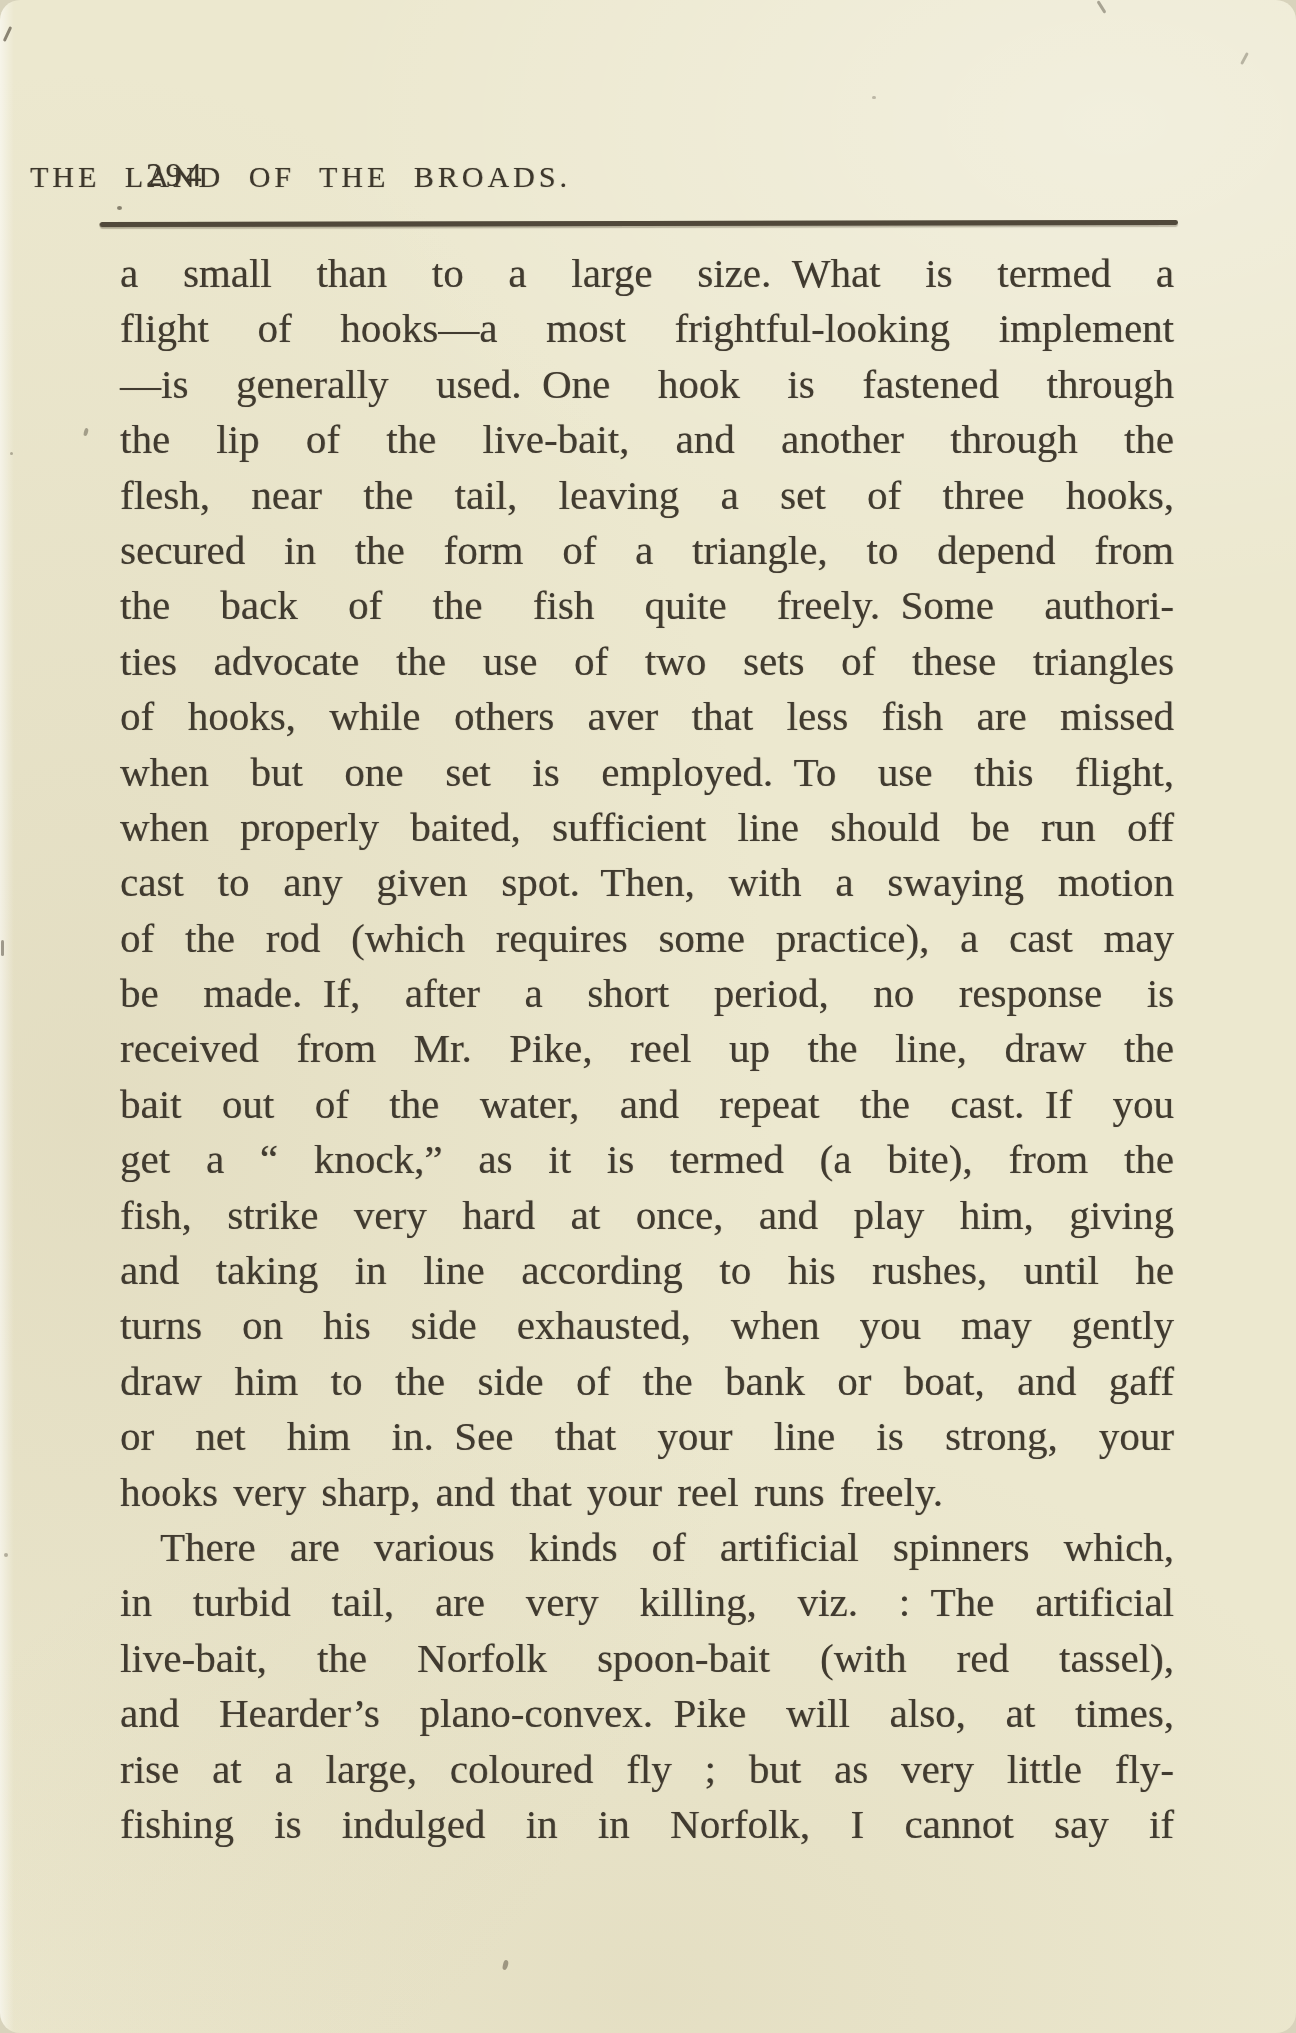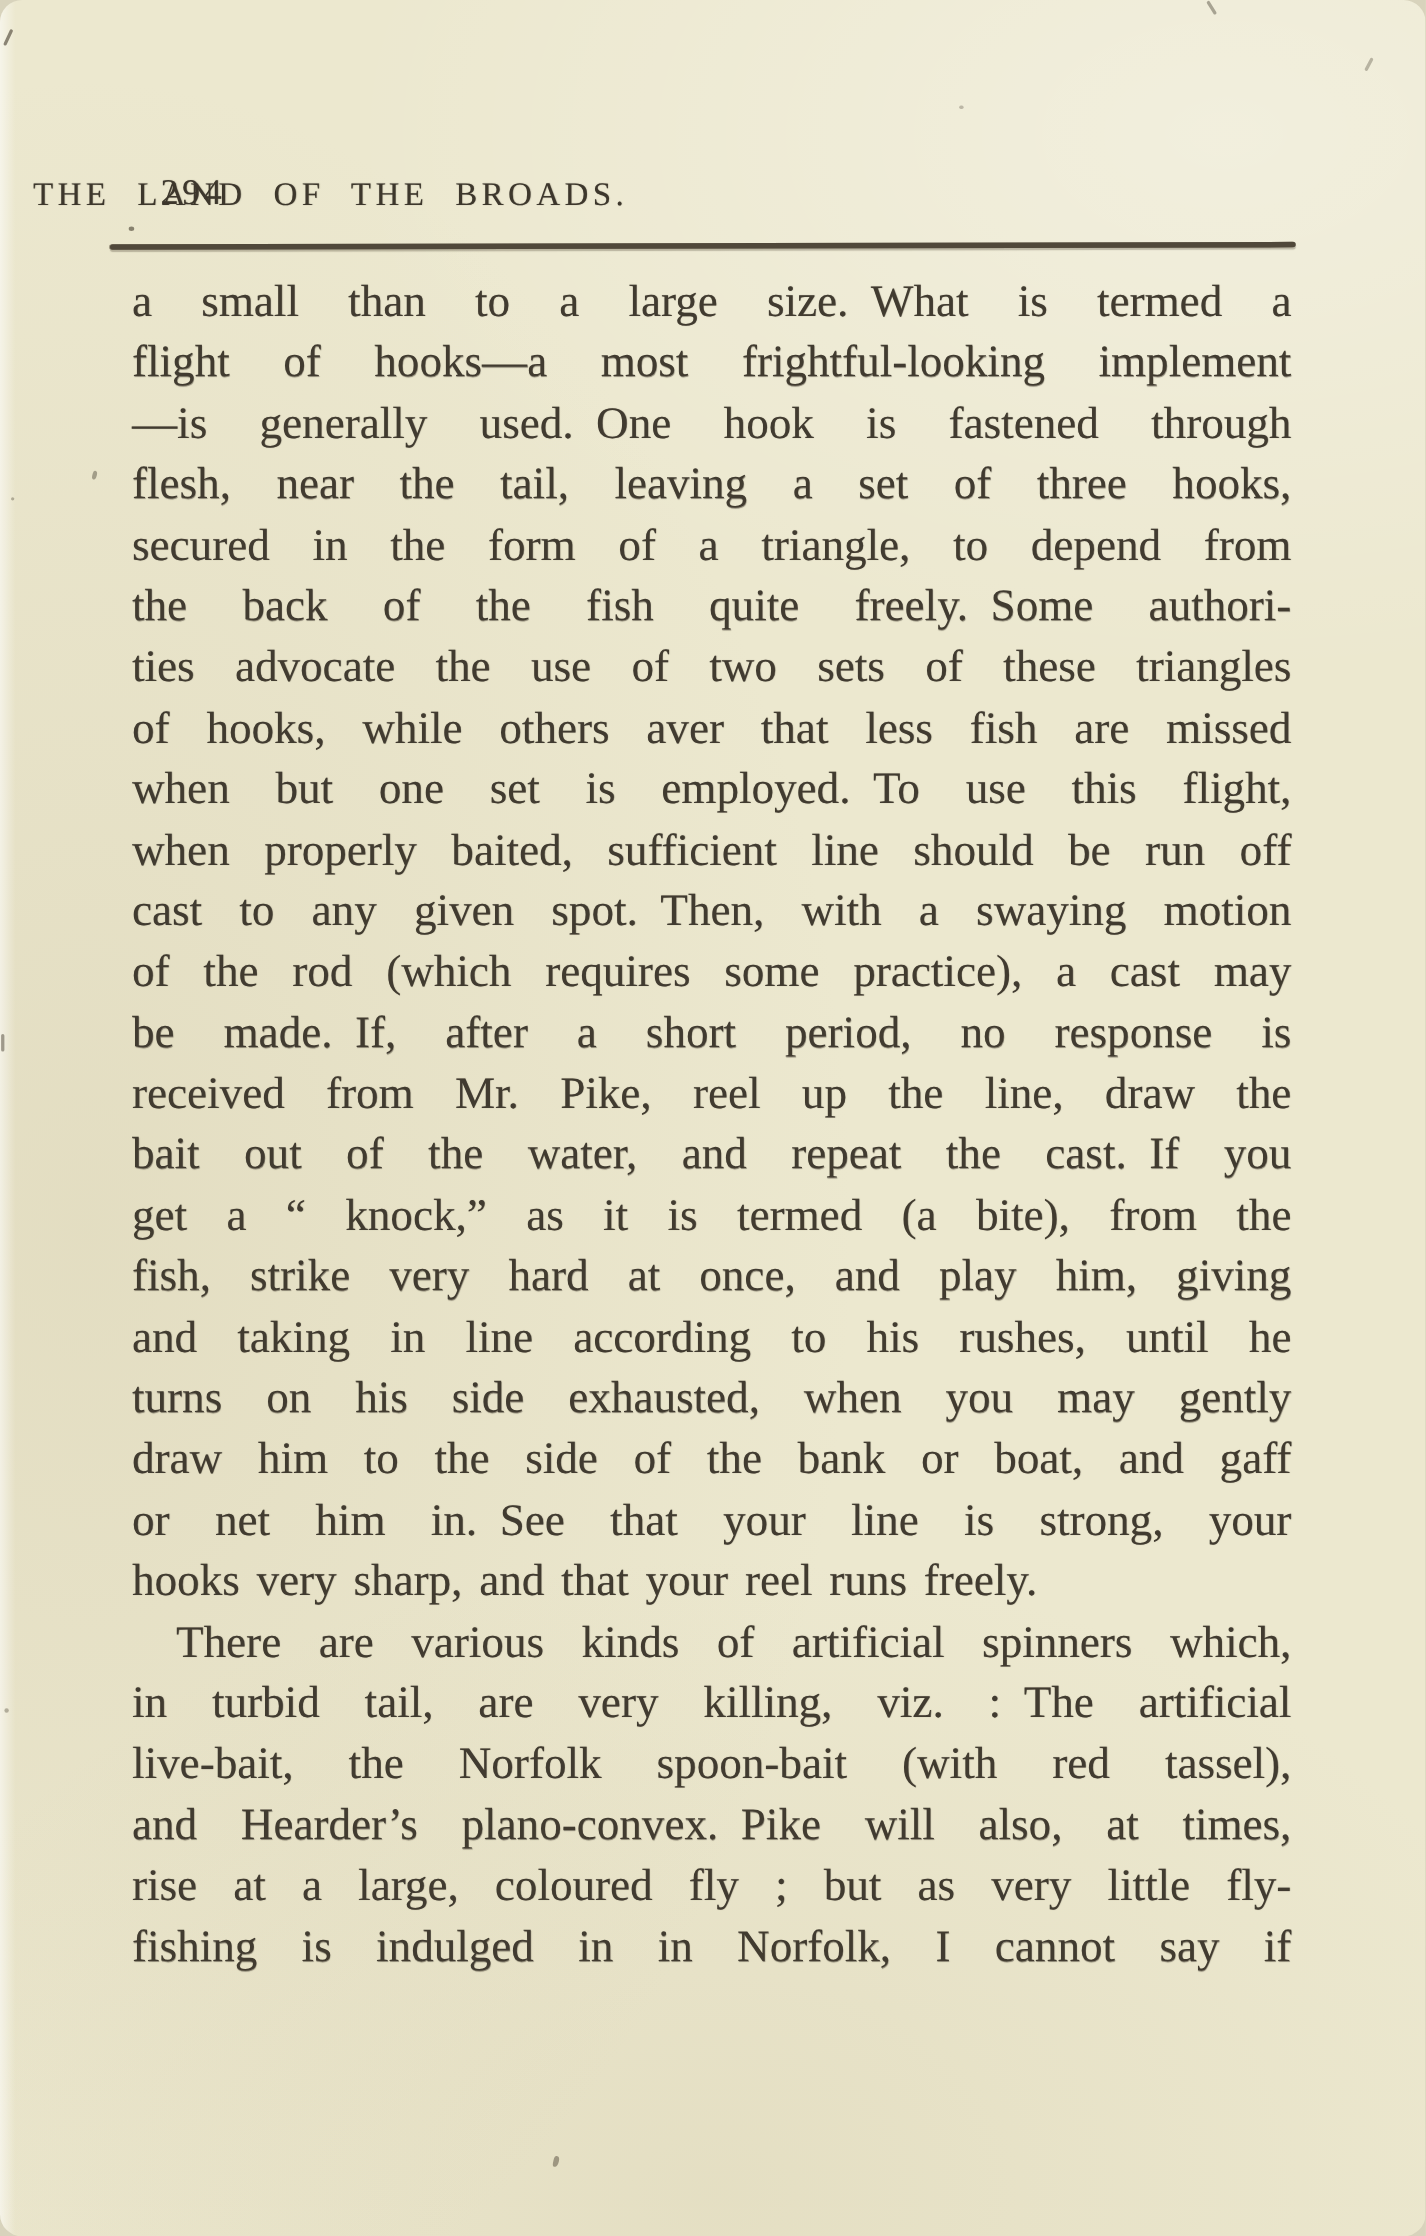--- a/index.html
+++ b/index.html
@@ -71,20 +71,21 @@
 <div class="page">
 
   <div class="folio">294</div>
   <div class="running-title">THE LAND OF THE BROADS.</div>
   <div class="head-rule"></div>
 
   <div class="body-block">
     <div class="line">a small than to a large size. What is termed a</div>
     <div class="line">flight of hooks—a most frightful-looking implement</div>
     <div class="line">—is generally used. One hook is fastened through</div>
+    <div class="line">the lip of the live-bait, and another through the</div>
     <div class="line">flesh, near the tail, leaving a set of three hooks,</div>
     <div class="line">secured in the form of a triangle, to depend from</div>
     <div class="line">the back of the fish quite freely. Some authori-</div>
     <div class="line">ties advocate the use of two sets of these triangles</div>
     <div class="line">of hooks, while others aver that less fish are missed</div>
     <div class="line">when but one set is employed. To use this flight,</div>
     <div class="line">when properly baited, sufficient line should be run off</div>
     <div class="line">cast to any given spot. Then, with a swaying motion</div>
     <div class="line">of the rod (which requires some practice), a cast may</div>
     <div class="line">be made. If, after a short period, no response is</div>

